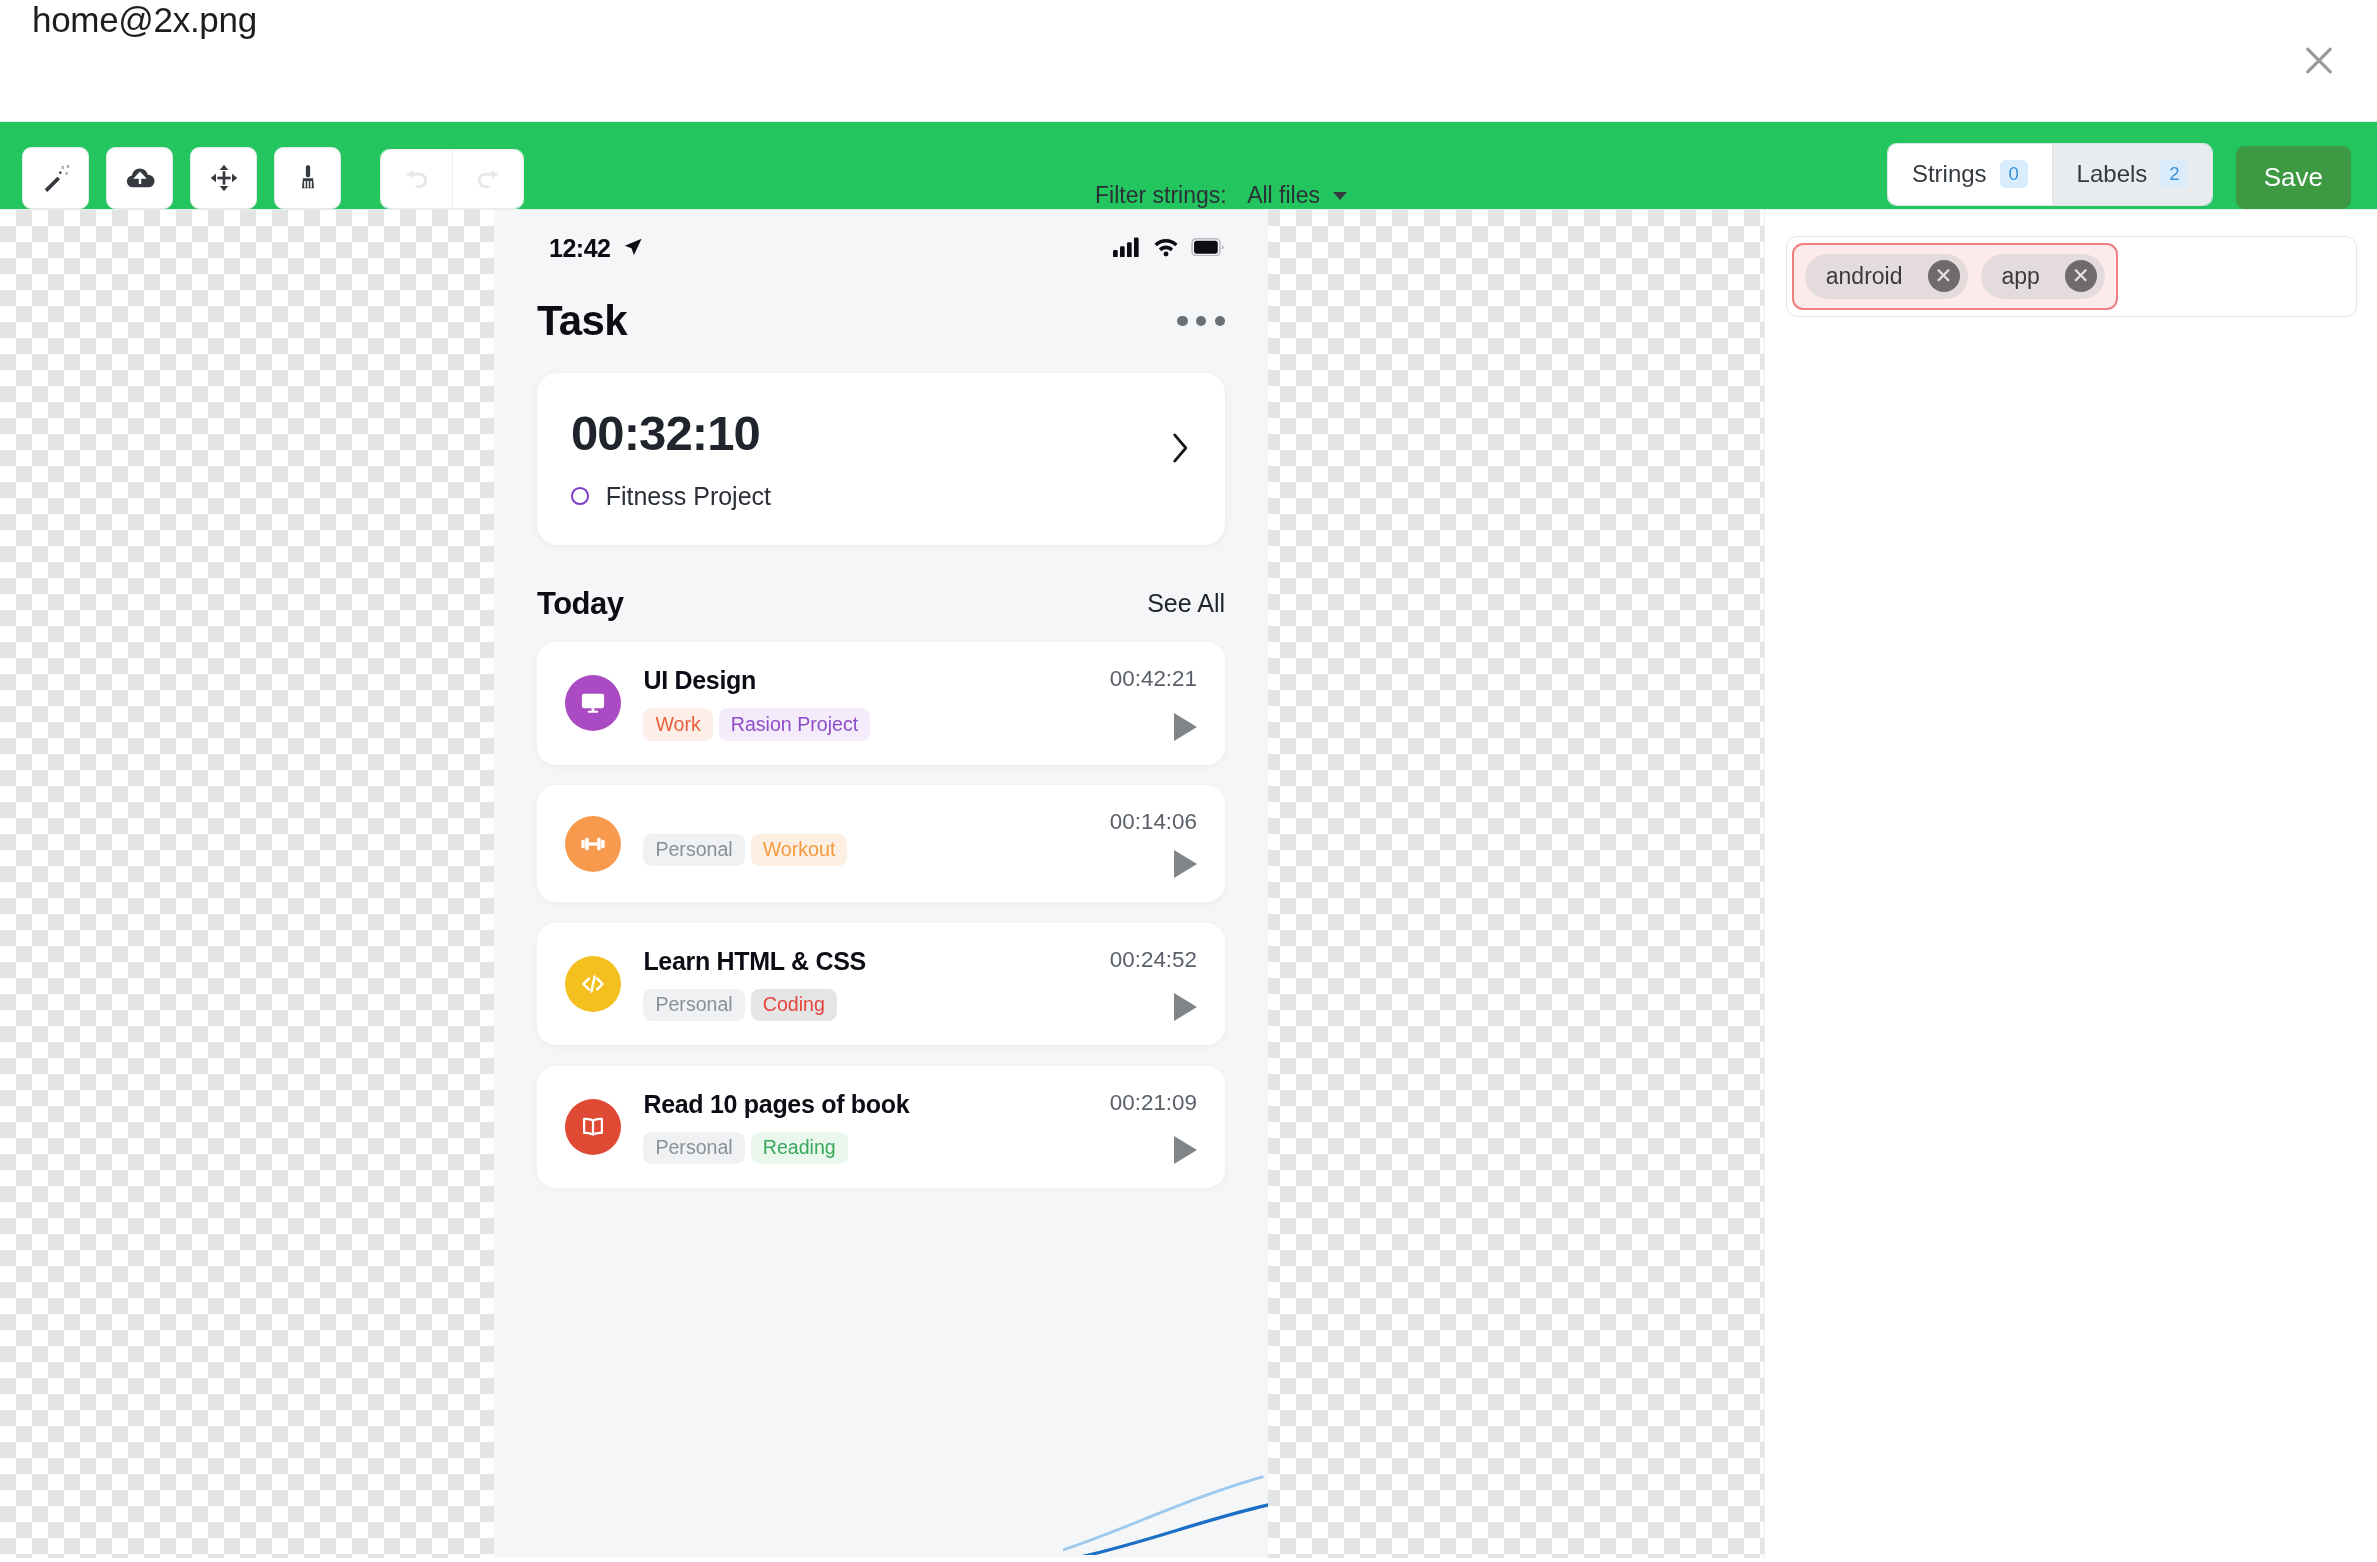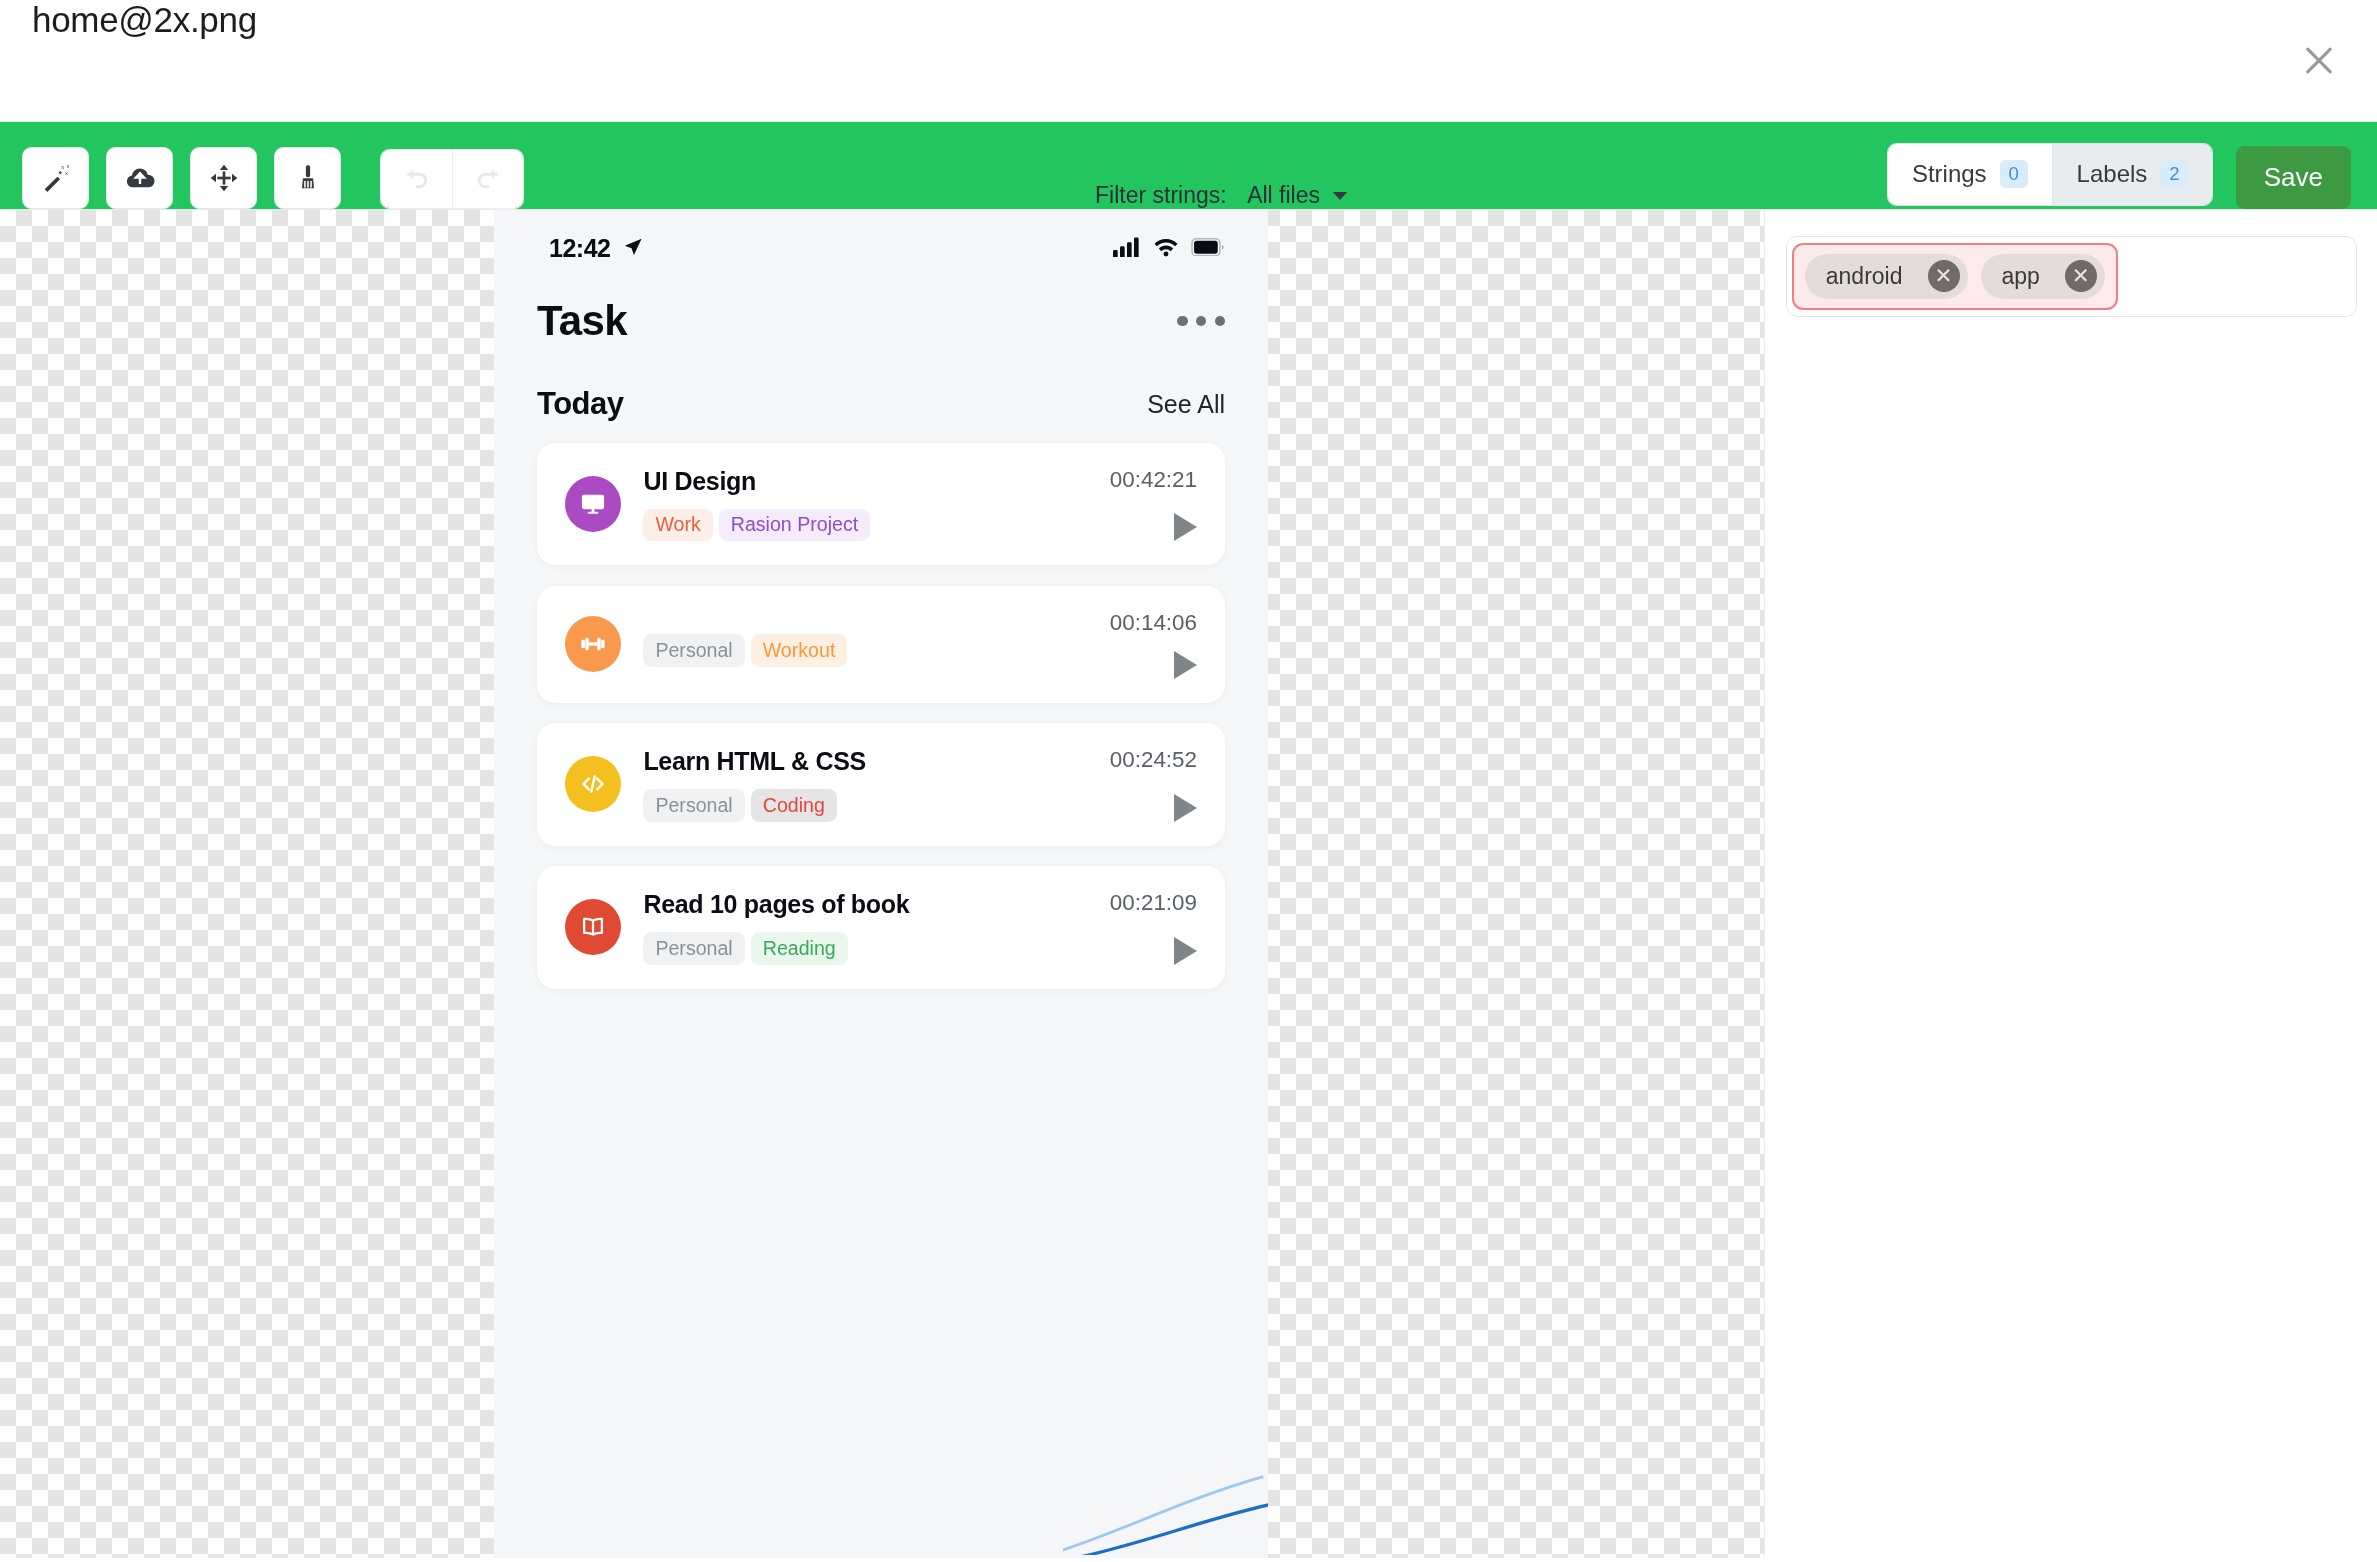--- a/index.html
+++ b/index.html
@@ -443,20 +443,32 @@
 
       <div class="ph-header">
         <div class="ph-title">Task</div>
         <div class="dots">
             <i></i>
             <i></i>
             <i></i>
           </div>
       </div>
 
+      <div class="timer-card">
+        <div class="timer-value">00:32:10</div>
+        <div class="timer-proj">
+          <span class="proj-ring"></span>
+          <span class="proj-name">Fitness Project</span>
+        </div>
+        <span class="chev">
+          <svg width="20.5" height="34" viewBox="0 0 22 36" fill="none" stroke="#15181e" stroke-width="3" stroke-linecap="round" stroke-linejoin="round">
+            <path d="M5 4 L17 18 L5 32"></path>
+          </svg>
+        </span>
+      </div>
 
       <div class="section-head">
         <div class="sec-title">Today</div>
         <div class="see-all">See All</div>
       </div>
 
       <div class="task-card">
         <div class="task-icon" style="background:#ab4bc4">
           <svg width="28" height="28" viewBox="0 0 24 24" fill="#ffffff">
             <rect x="2.5" y="4" width="19" height="12.4" rx="1.8"></rect>

